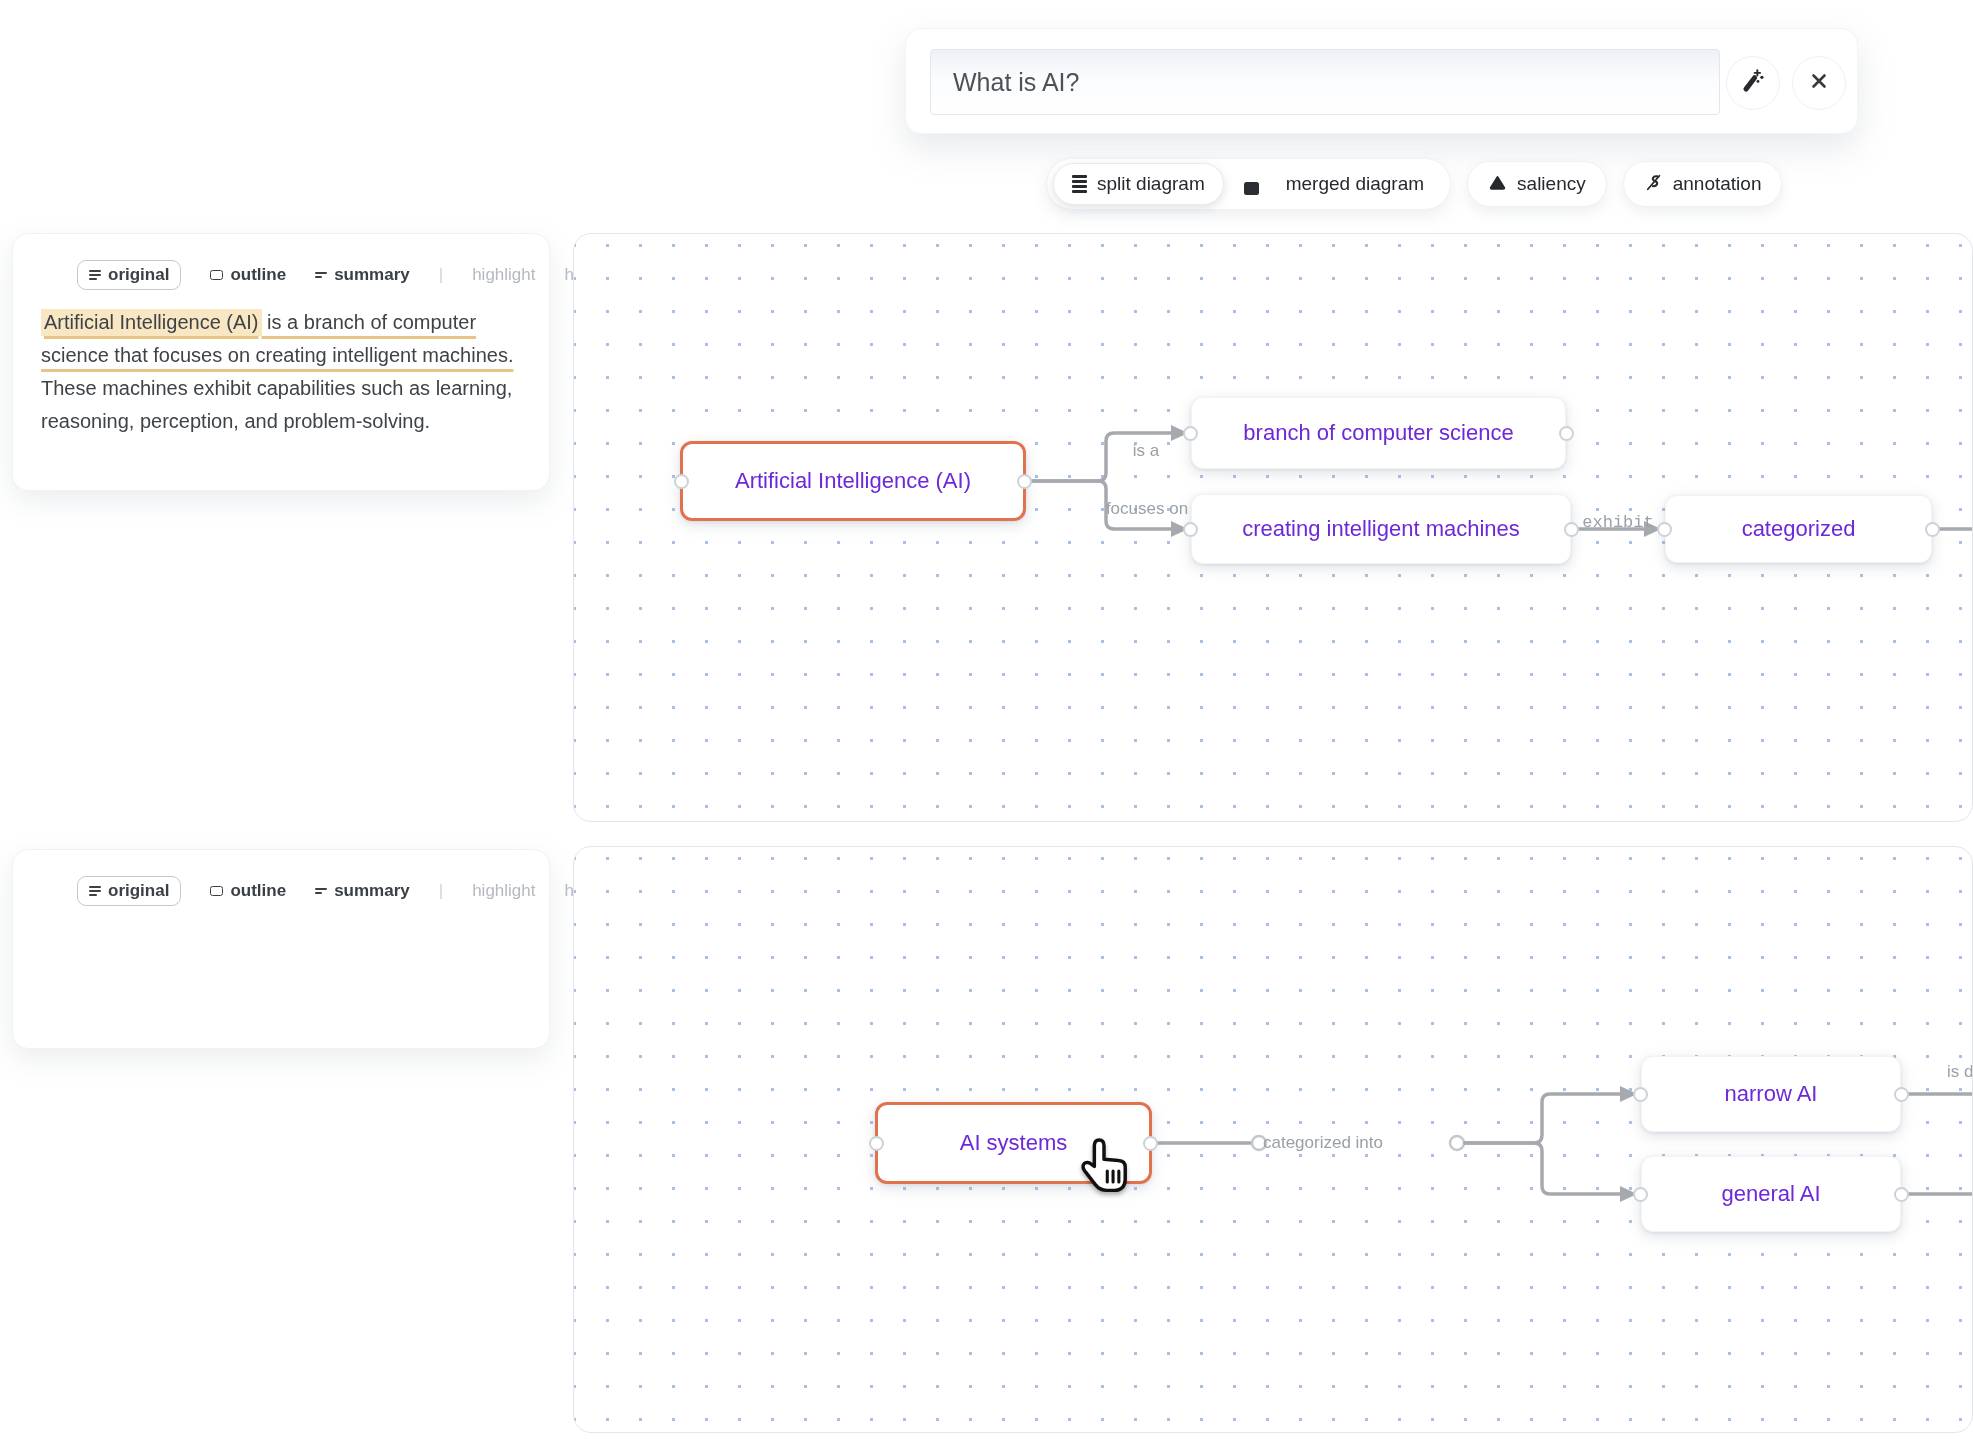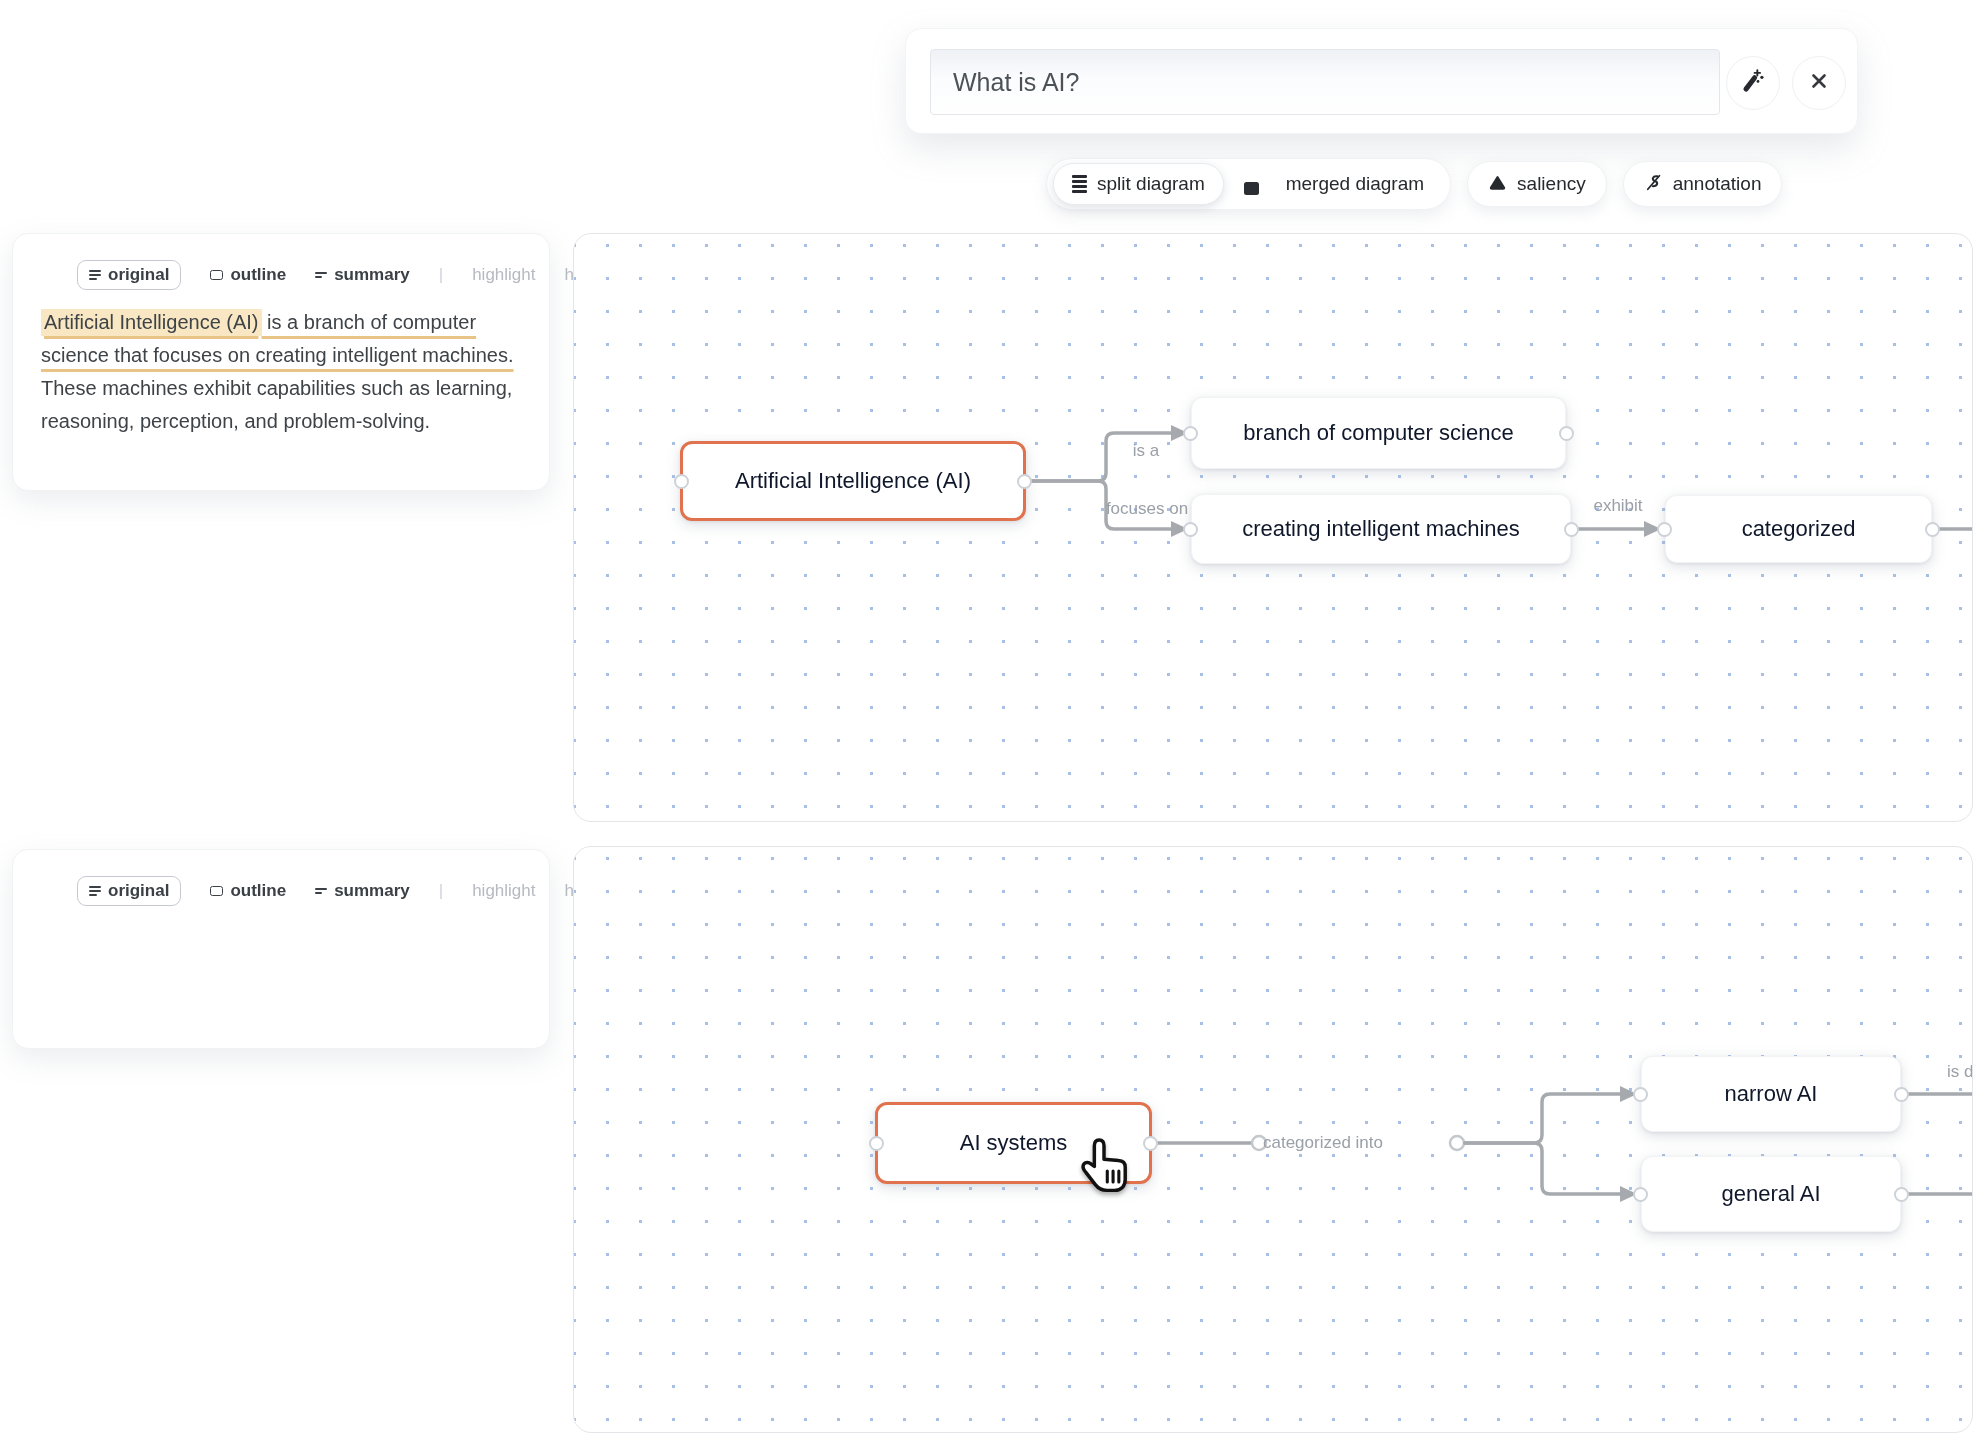--- a/index.html
+++ b/index.html
@@ -67,21 +67,21 @@
   .canvas.c1 { top:233px; height:589px; }
   .canvas.c2 { top:846px; height:587px; }
   .edges { position:absolute; left:0; top:0; }
   .edges path { stroke:#a6aaae; stroke-width:3.5; fill:none; stroke-linecap:round; }
   .edges polygon { fill:#a6aaae; }
   .edges circle { fill:#fff; stroke:#c3c8cd; stroke-width:2.5; }
   .node { position:absolute; background:#fff; border-radius:12px;
     border:1px solid #f2f3f5;
     box-shadow:0 4px 14px rgba(145,155,170,.30), 0 1px 3px rgba(145,155,170,.18);
     display:flex; align-items:center; justify-content:center;
-    font-size:22px; color:#0f172a; cursor:pointer; }
+    font-size:22px; color:#6d28d9; cursor:pointer; }
   .node.selected { border:3px solid #e0734d; }
   .handle { position:absolute; width:15px; height:15px; background:#fff;
     border:2.5px solid #cdd2d8; border-radius:50%; top:50%; margin-top:-7.5px; }
   .handle.l { left:-9px; } .handle.r { right:-9px; }
   .edge-label { position:absolute; transform:translate(-50%,-50%); font-size:17px;
     color:#9aa0a7; white-space:nowrap; }
   .edge-label.clipped { transform:translate(0,-50%); }
   .cursor { position:absolute; filter:drop-shadow(0 3px 2px rgba(0,0,0,.30)); }
 </style>
 </head>
@@ -178,21 +178,21 @@
     <path d="M455,247 H524 Q532,247 532,239 V207 Q532,199 540,199 H597"></path>
     <path d="M455,247 H524 Q532,247 532,255 V287 Q532,295 540,295 H597"></path>
     <polygon points="597,191 597,207 614,199"></polygon>
     <polygon points="597,287 597,303 614,295"></polygon>
     <path d="M997,295 H1070"></path>
     <polygon points="1070,287 1070,303 1087,295"></polygon>
     <path d="M1358,295 H1400"></path>
   </svg>
   <span class="edge-label" style="left:572px; top:177px;margin-top:40px;">is a</span>
   <span class="edge-label" style="left:573px; top:275px;">focuses on</span>
-  <span class="edge-label" style="left:1044px; top:272px;">exhibit</span>
+  <span class="edge-label" style="left:1044px; top:288px;font-family:Liberation Mono, monospace;">exhibit</span>
 
   <div class="node selected" style="left:106px; top:207px; width:346px; height:80px;">
     <span>Artificial Intelligence (AI)</span>
     <span class="handle l"></span>
     <span class="handle r"></span>
   </div>
   <div class="node" style="left:617px; top:163px; width:375px; height:72px;">
     <span>branch of computer science</span>
     <span class="handle l"></span>
     <span class="handle r"></span>

